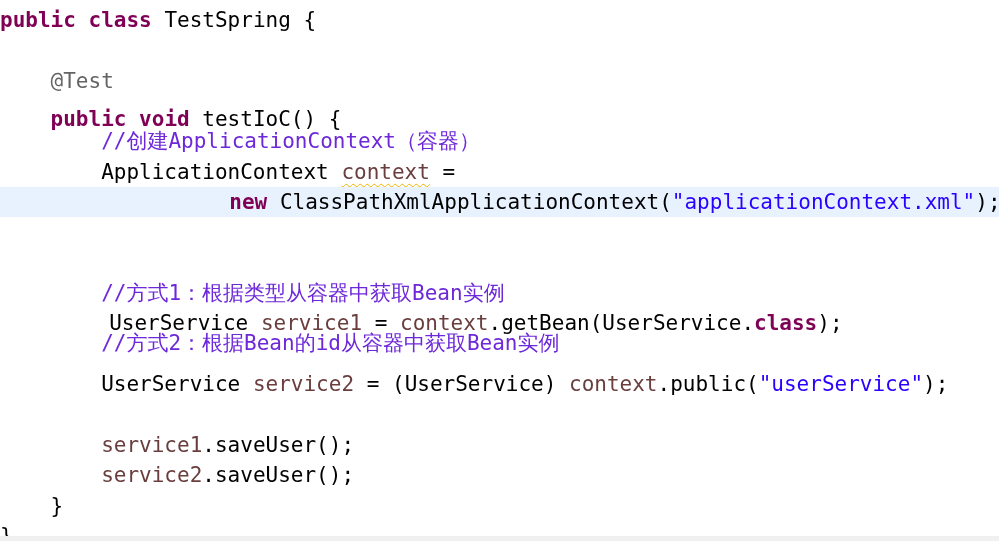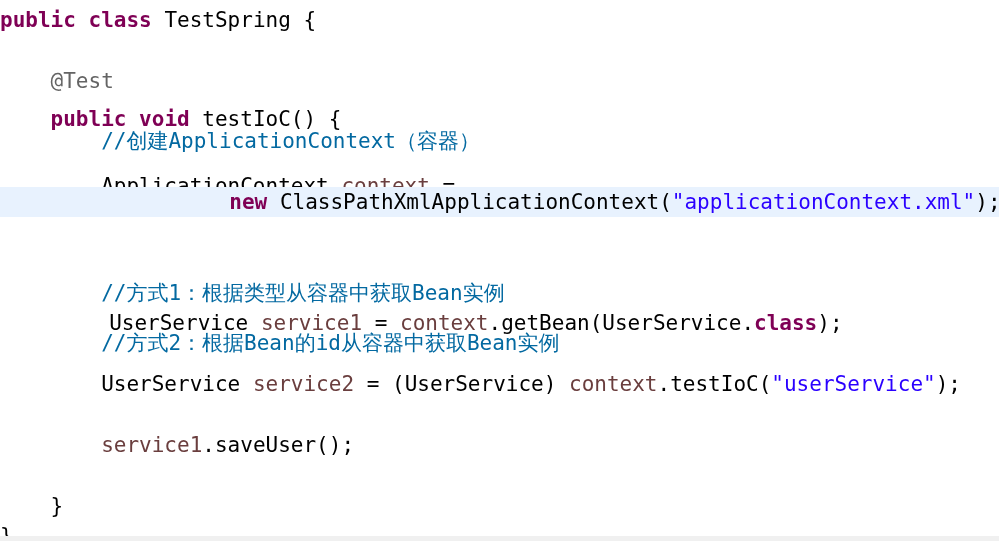--- a/index.html
+++ b/index.html
@@ -31,21 +31,21 @@
       height: 30px;
       line-height: 30px;
       white-space: pre;
     }
     .line.current {
       background: #e8f2fe;
       padding-left: 27px;
     }
     .kw { color: #7f0055; font-weight: bold; }
     .ann { color: #646464; }
-    .cm { color: #0369a1; }
+    .cm { color: #6d28d9; }
     .str { color: #2a00ff; }
     .var { color: #6a3e3e; }
     .plain { color: #000000; }
     .warn {
       text-decoration: underline wavy #f0b400;
       text-decoration-thickness: 1px;
       text-underline-offset: 4px;
     }
     .bottom-strip {
       position: absolute;
@@ -62,34 +62,35 @@
 <div class="editor">
 
   <div class="line" style="top:5px;"><span class="kw">public</span> <span class="kw">class</span> <span class="plain">TestSpring</span> <span class="plain">{</span></div>
 
   <div class="line" style="top:66px;">    <span class="ann">@Test</span></div>
 
   <div class="line" style="top:104px;">    <span class="kw">public</span> <span class="kw">void</span> <span class="plain">testIoC()</span> <span class="plain">{</span></div>
 
   <div class="line" style="top:126px;">        <span class="cm">//创建ApplicationContext（容器）</span></div>
 
-  <div class="line" style="top:171px;">        <span class="plain">ApplicationContext</span> <span class="var warn">context</span> <span class="plain">=</span></div>
+  <div class="line" style="top:157px;">        <span class="plain">ApplicationContext</span> <span class="var warn">context</span> <span class="plain">=</span></div>
 
   <div class="line current" style="top:187px;">                <span class="kw">new</span> <span class="plain">ClassPathXmlApplicationContext(</span><span class="str">"applicationContext.xml"</span><span class="plain">);</span></div>
 
 
   <div class="line" style="top:278px;">        <span class="cm">//方式1：根据类型从容器中获取Bean实例</span></div>
 
   <div class="line" style="top:308px;padding-left:8px;">        <span class="plain">UserService</span> <span class="var">service1</span> <span class="plain">=</span> <span class="var">context</span><span class="plain">.getBean(UserService.</span><span class="kw">class</span><span class="plain">);</span></div>
 
   <div class="line" style="top:328px;">        <span class="cm">//方式2：根据Bean的id从容器中获取Bean实例</span></div>
 
-  <div class="line" style="top:369px;">        <span class="plain">UserService</span> <span class="var">service2</span> <span class="plain">= (UserService)</span> <span class="var">context</span><span class="plain">.testIoC(</span><span class="str">"userService"</span><span class="plain">);</span></div>
+  <div class="line" style="top:369px;">        <span class="plain">UserService</span> <span class="var">service2</span> <span class="plain">= (UserService)</span> <span class="var">context</span><span class="plain">.public(</span><span class="str">"userService"</span><span class="plain">);</span></div>
 
   <div class="line" style="top:430px;">        <span class="var">service1</span><span class="plain">.saveUser();</span></div>
 
+  <div class="line" style="top:460px;">        <span class="var">service2</span><span class="plain">.saveUser();</span></div>
 
   <div class="line" style="top:491px;">    <span class="plain">}</span></div>
 
   <div class="line" style="top:521px;"><span class="plain">}</span></div>
 
   <div class="bottom-strip"></div>
 </div>
 
 </body></html>

